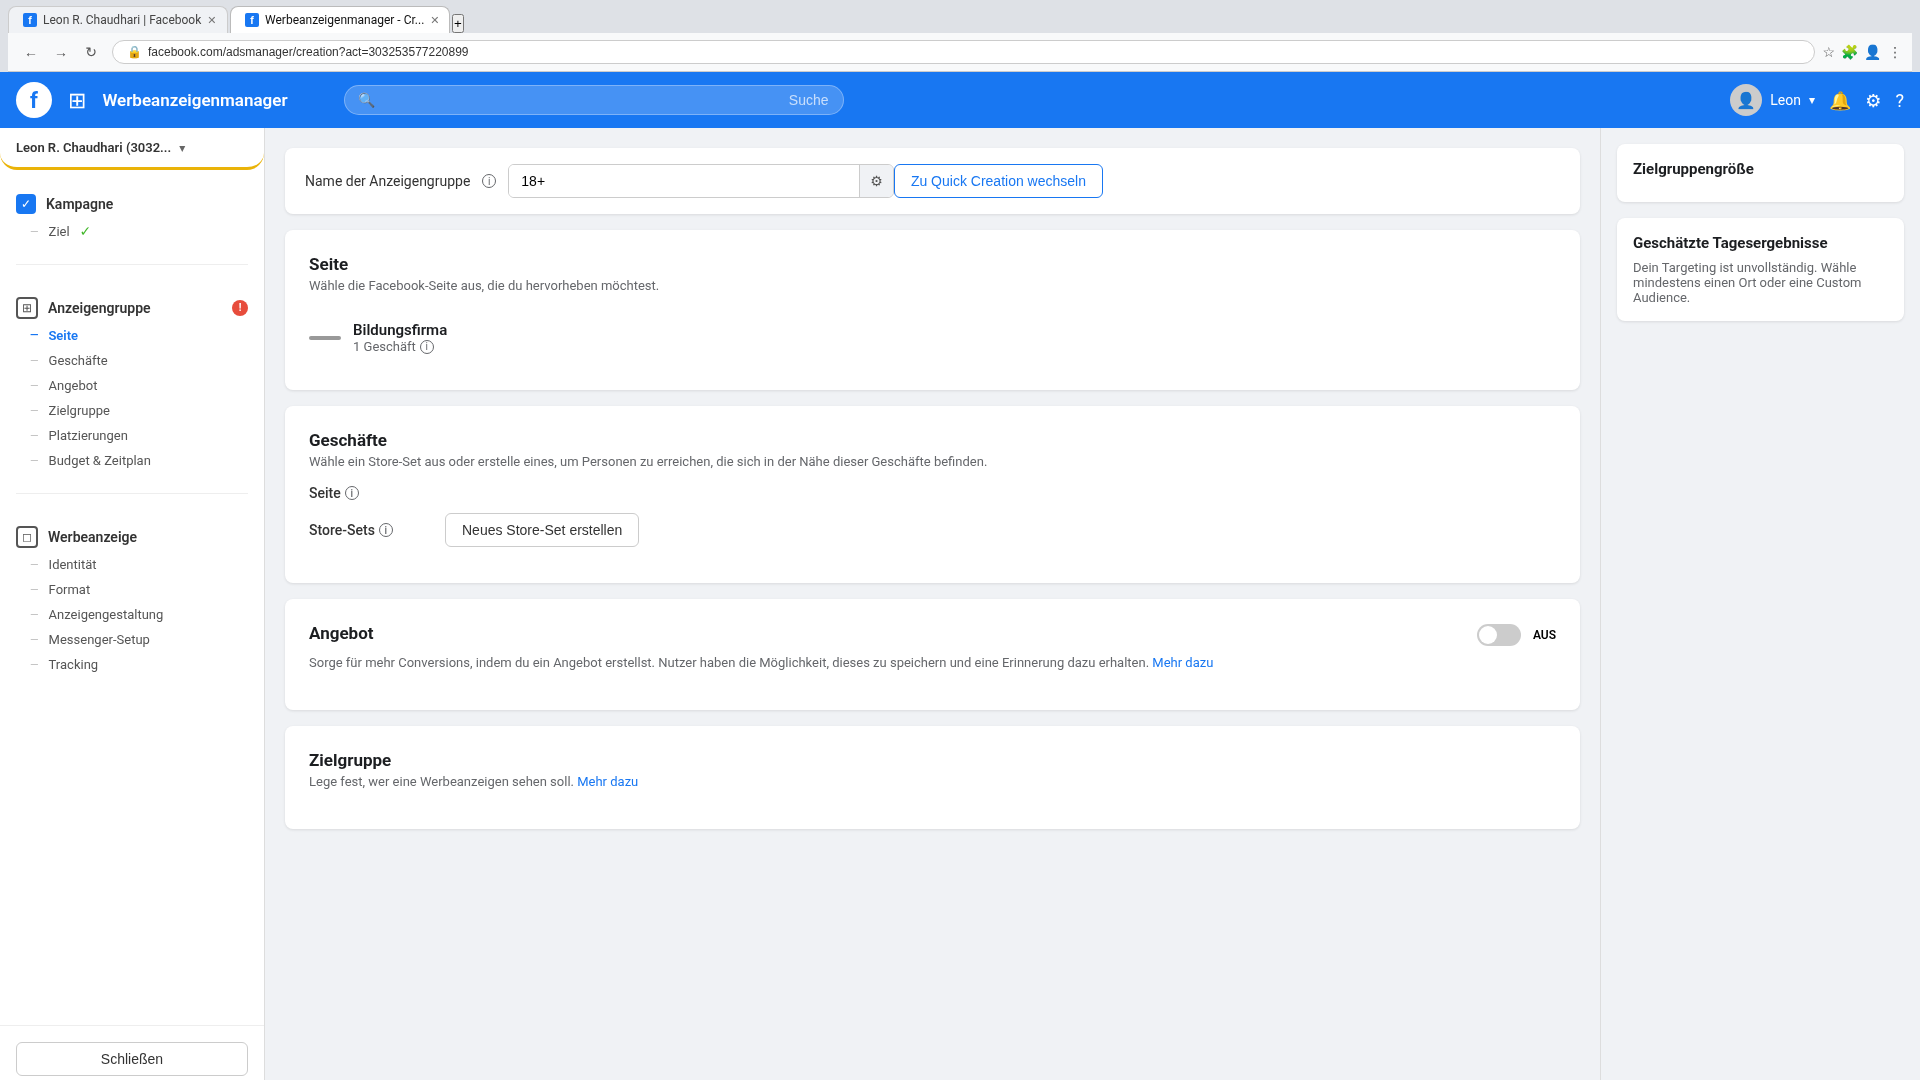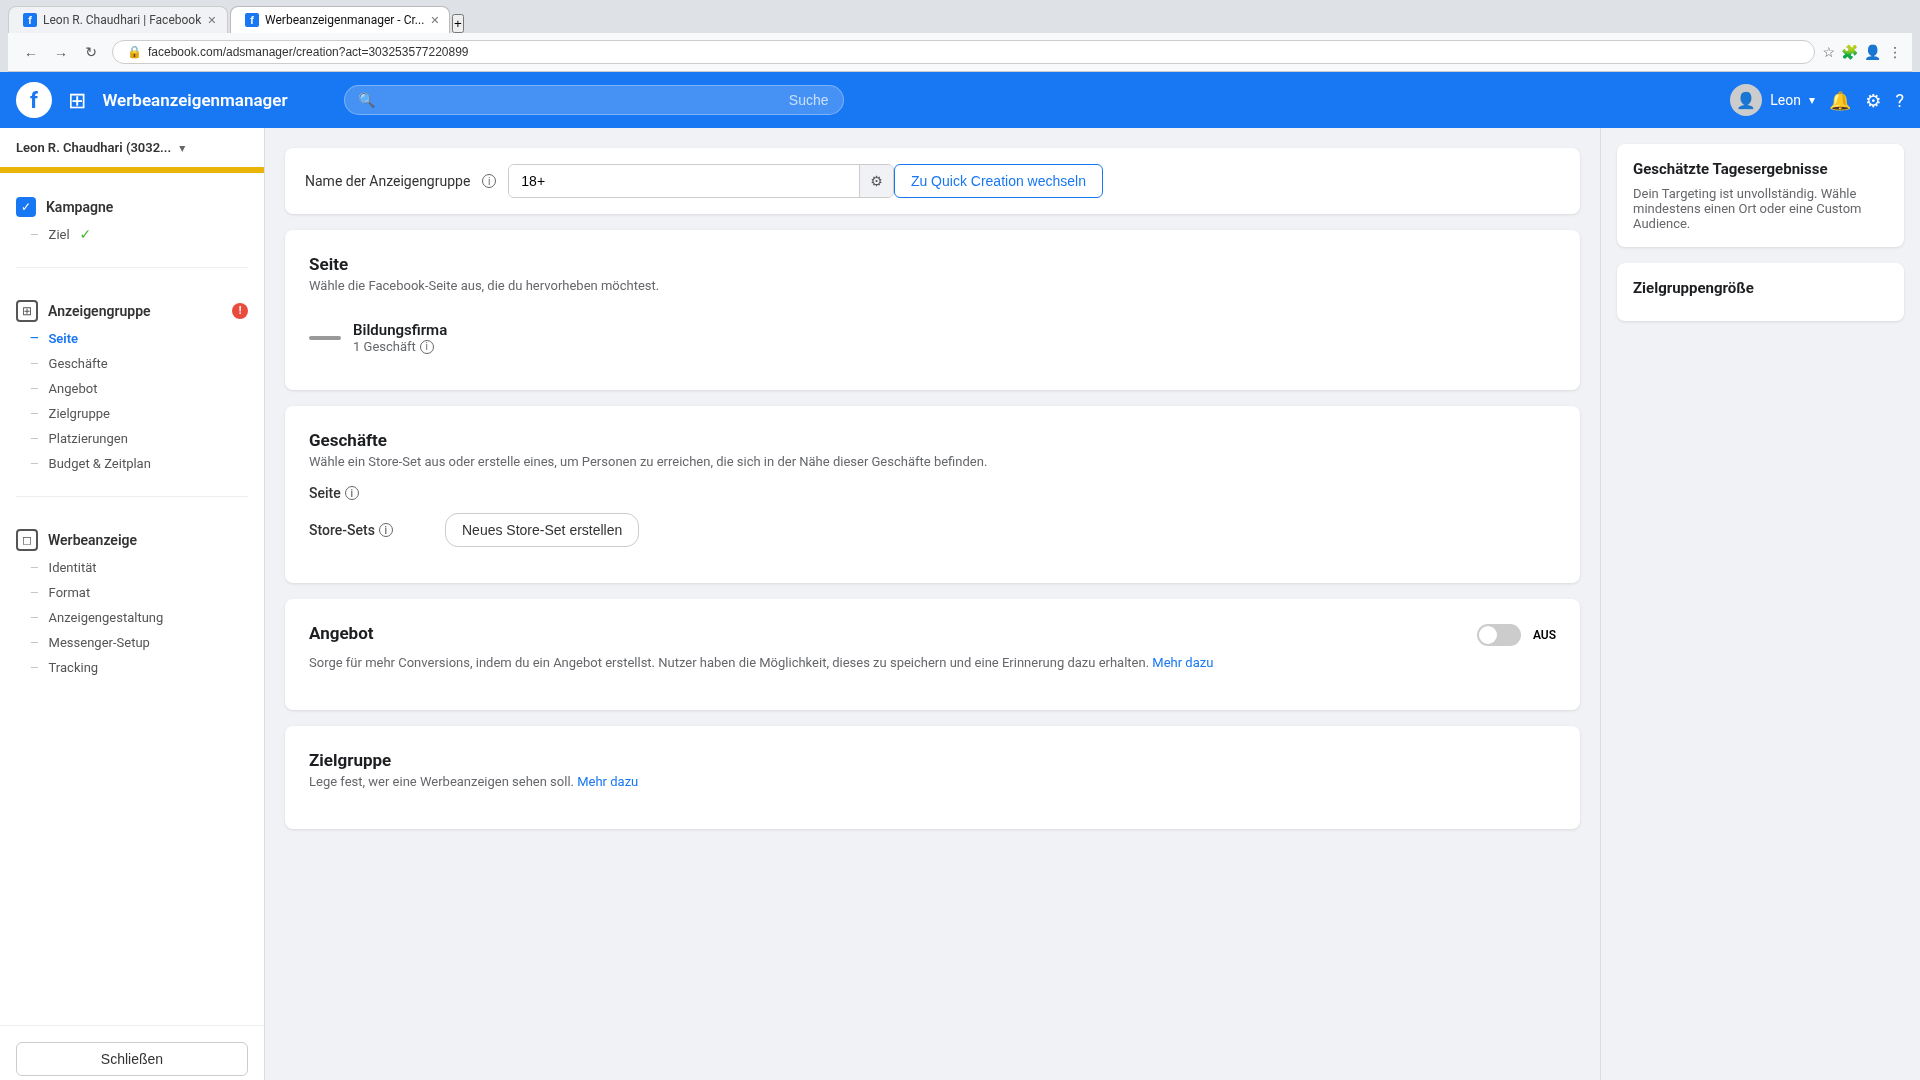--- a/index.html
+++ b/index.html
@@ -35,21 +35,21 @@
     .fb-user { display: flex; align-items: center; gap: 8px; color: #fff; cursor: pointer; }
     .fb-avatar { width: 32px; height: 32px; border-radius: 50%; background: #ccc; overflow: hidden; display: flex; align-items: center; justify-content: center; font-size: 16px; }
     .fb-user-name { color: #fff; font-size: 14px; }
     .fb-icon-btn { color: #fff; font-size: 18px; cursor: pointer; }
 
     
     .main-layout { display: flex; height: calc(1080px - 56px - 60px); overflow: hidden; }
 
     
     .sidebar { width: 265px; background: #fff; border-right: 1px solid #ddd; display: flex; flex-direction: column; overflow-y: auto; flex-shrink: 0; }
-    .sidebar-account { padding: 12px 16px; border-bottom: 6px solid #eab308; display: flex; align-items: center; gap: 8px; cursor: pointer; }
+    .sidebar-account { padding: 12px 16px; border-bottom: 3px solid #eab308; display: flex; align-items: center; gap: 8px; cursor: pointer; border-radius: 17px; }
     .sidebar-account-name { font-size: 13px; font-weight: 600; color: #333; }
     .sidebar-account-arrow { color: #666; font-size: 12px; }
 
     .sidebar-section { padding: 12px 0; }
 
     .sidebar-tree { padding-left: 30px; }
     .sidebar-tree-item { display: flex; align-items: center; gap: 6px; padding: 5px 16px 5px 0; cursor: pointer; position: relative; font-size: 13px; color: #555; }
     .sidebar-tree-item::before { content: '—'; color: #bbb; margin-right: 4px; font-size: 11px; }
     .sidebar-tree-item.active { color: #1877f2; font-weight: 600; }
     .sidebar-tree-item.active::before { color: #1877f2; }
@@ -85,21 +85,21 @@
     .page-item { display: flex; align-items: center; gap: 12px; padding: 12px 0; }
     .page-icon { width: 32px; height: 10px; background: #ccc; border-radius: 2px; }
     .page-name { font-size: 15px; font-weight: 600; text-align: right; }
     .page-meta { font-size: 13px; color: #65676b; display: flex; align-items: center; gap: 4px; }
     .info-icon { display: inline-flex; align-items: center; justify-content: center; width: 14px; height: 14px; border-radius: 50%; border: 1px solid #65676b; font-size: 10px; color: #65676b; cursor: pointer; }
 
     
     .form-row { display: flex; align-items: center; margin-bottom: 12px; gap: 16px; }
     .form-label { font-size: 14px; color: #333; font-weight: 500; width: 120px; display: flex; align-items: center; gap: 4px; }
 
-    .store-set-btn { background: #fff; border: 1px solid #ccc; border-radius: 13px; padding: 8px 16px; font-size: 14px; color: #333; cursor: pointer; }
+    .store-set-btn { background: #fff; border: 1px solid #ccc; border-radius: 6px; padding: 8px 16px; font-size: 14px; color: #333; cursor: pointer; }
 
     
     .toggle-row { display: flex; align-items: center; gap: 12px; }
     .toggle { position: relative; display: inline-block; width: 44px; height: 22px; }
     .toggle input { opacity: 0; width: 0; height: 0; }
     .toggle-slider { position: absolute; cursor: pointer; top: 0; left: 0; right: 0; bottom: 0; background: #ccc; border-radius: 22px; transition: 0.3s; }
     .toggle-slider::before { position: absolute; content: ''; height: 18px; width: 18px; left: 2px; bottom: 2px; background: #fff; border-radius: 50%; transition: 0.3s; }
     input:checked + .toggle-slider { background: #1877f2; }
     input:checked + .toggle-slider::before { transform: translateX(22px); }
     .toggle-label { font-size: 12px; color: #000000; font-weight: 600; }
@@ -337,22 +337,22 @@
         <div class="card-desc">
           <span>Lege fest, wer eine Werbeanzeigen sehen soll.</span>
           <a class="card-link">Mehr dazu</a>
         </div>
       </div>
 
     </div>
 
     <div class="content-sidebar">
       <div class="right-sidebar-card">
+        <div class="right-sidebar-title">Zielgruppengröße</div>
+      </div>
+      <div class="right-sidebar-card">
         <div class="right-sidebar-title">Geschätzte Tagesergebnisse</div>
         <div class="right-sidebar-desc">Dein Targeting ist unvollständig. Wähle mindestens einen Ort oder eine Custom Audience.</div>
       </div>
-      <div class="right-sidebar-card">
-        <div class="right-sidebar-title">Zielgruppengröße</div>
-      </div>
     </div>
   </div>
 
 </div>
 
 </body></html>

